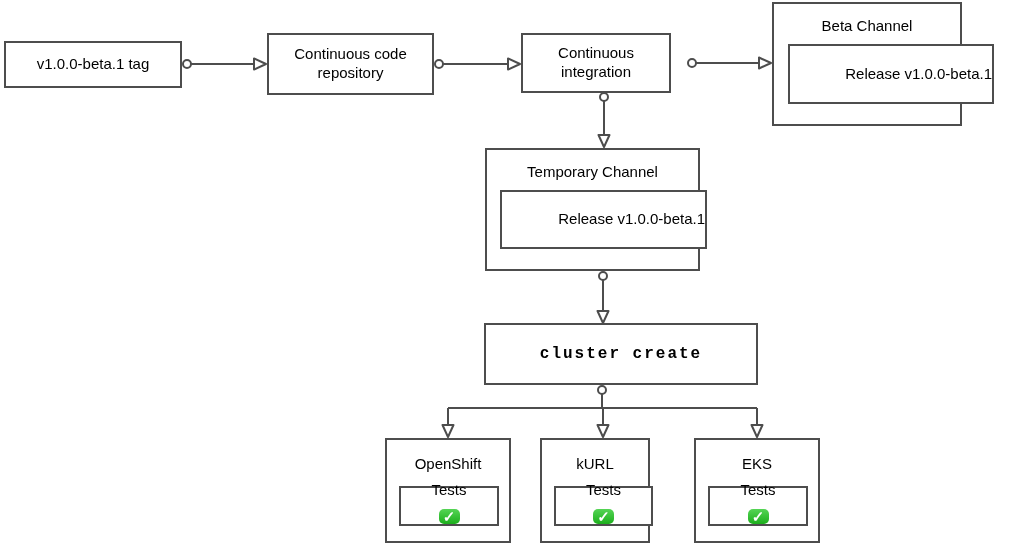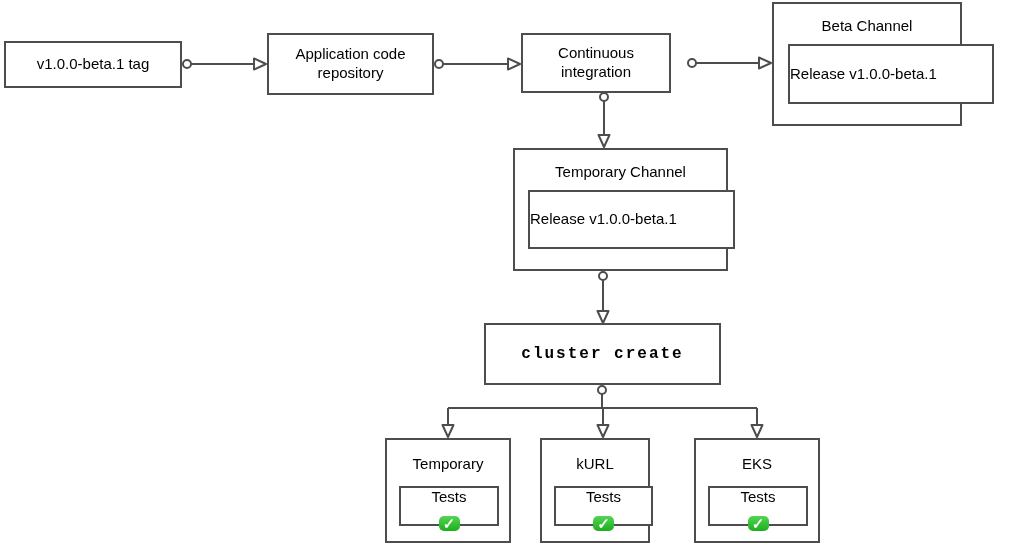--- a/index.html
+++ b/index.html
@@ -50,38 +50,38 @@
     left: 0; right: 0;
     text-align: center;
     font-size: 15px;
   }
   .inner {
     position: absolute;
     background: var(--bg);
     border: 2px solid var(--stroke);
     display: flex;
     align-items: center;
-    justify-content: flex-start;
+    justify-content: flex-end;
     font-size: 15px;
   }
 
   .node-tag       { left: 4px;   top: 41px;  width: 178px; height: 47px; }
   .node-repo      { left: 267px; top: 33px;  width: 167px; height: 62px; padding: 0 6px; }
   .node-ci        { left: 521px; top: 33px;  width: 150px; height: 60px; padding: 0 10px; }
 
   .node-beta      { left: 772px; top: 2px;   width: 190px; height: 124px; }
   .node-beta .group-title { top: 13px; }
   .node-beta .inner { left: 14px; top: 40px; width: 206px; height: 60px; }
 
-  .node-temp      { left: 485px; top: 148px; width: 215px; height: 123px; margin-left: 28px; }
+  .node-temp      { left: 485px; top: 148px; width: 215px; height: 123px; }
   .node-temp .group-title { top: 13px; }
   .node-temp .inner { left: 13px; top: 40px; width: 207px; height: 59px; }
 
   .node-cluster-create {
-    left: 484px; top: 323px; width: 237px; height: 62px;
+    left: 484px; top: 323px; width: 274px; height: 62px;
     font-family: "Liberation Mono", "DejaVu Sans Mono", monospace;
     font-weight: bold;
     font-size: 16px;
     letter-spacing: 2px;
   }
 
   .node-os  { left: 385px; top: 438px; width: 126px; height: 105px; }
   .node-ku  { left: 540px; top: 438px; width: 110px; height: 105px; }
   .node-ek  { left: 694px; top: 438px; width: 126px; height: 105px; padding-left: 12px; }
   .cluster-box .group-title { top: 15px; }
@@ -149,21 +149,21 @@
       <path class="arr" d="M603 437 L597.5 425 L608.5 425 Z"></path>
       <path class="arr" d="M757 437 L751.5 425 L762.5 425 Z"></path>
     </g>
   </svg>
 
   <div class="node node-tag">
     <span>v1.0.0-beta.1 tag</span>
   </div>
 
   <div class="node node-repo">
-    <span>Application code repository</span>
+    <span>Continuous code repository</span>
   </div>
 
   <div class="node node-ci">
     <span>Continuous integration</span>
   </div>
 
   <div class="node group node-beta">
     <div class="group-title">Beta Channel</div>
     <div class="inner">
       <span>Release v1.0.0-beta.1</span>
@@ -175,21 +175,21 @@
     <div class="inner">
       <span>Release v1.0.0-beta.1</span>
     </div>
   </div>
 
   <div class="node node-cluster-create">
     <span>cluster create</span>
   </div>
 
   <div class="node group cluster-box node-os">
-    <div class="group-title">Temporary</div>
+    <div class="group-title">OpenShift</div>
     <div class="inner">
       <span>Tests</span>
       <span class="check-icon">✓</span>
     </div>
   </div>
 
   <div class="node group cluster-box node-ku">
     <div class="group-title">kURL</div>
     <div class="inner">
       <span>Tests</span>

